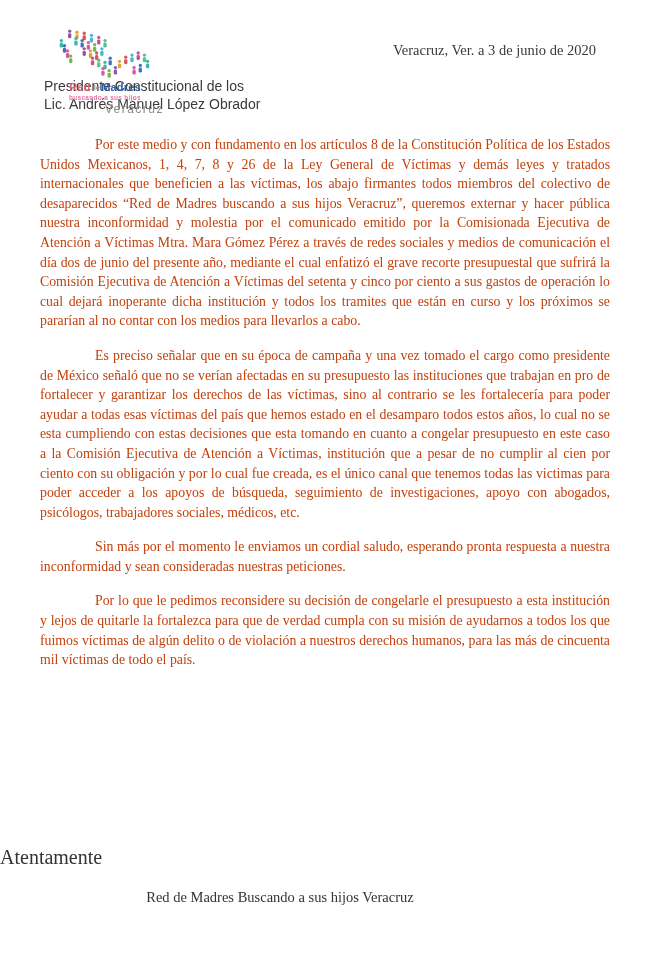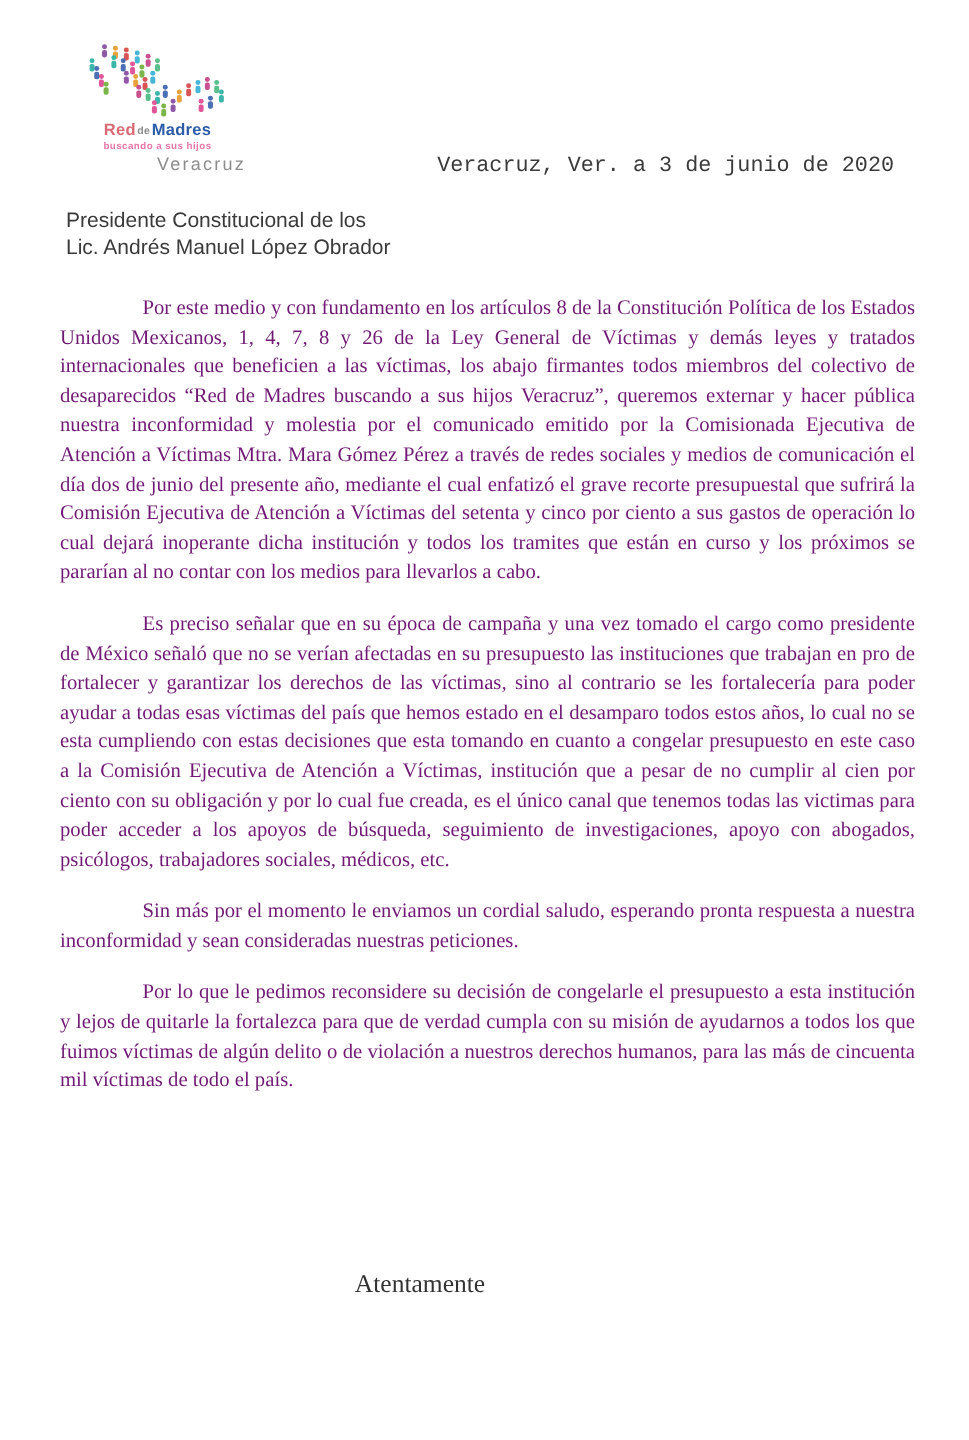--- a/index.html
+++ b/index.html
@@ -31,53 +31,53 @@
     font-size:6.5px;color:#e874a8;font-weight:bold;
     margin-top:1.5px;white-space:nowrap;letter-spacing:0.3px;
   }
   .logo-region{
     font-family:"Liberation Sans", sans-serif;
     font-size:12px;color:#8c8c8c;letter-spacing:1.5px;margin-top:2px;text-align:right;
   }
 
   
   .date-row{
-    padding-top:103px;
+    padding-top:42px;
     text-align:right;
     padding-right:50px;
-    font-family:Liberation Mono, monospace;
+    font-family:Liberation Serif, serif;
     font-size:14.5px;color:#3a3a3a;
   }
   .addressee{
     margin:19px 0 0 44px;
     font-family:"Liberation Sans", sans-serif;
     font-size:14px;line-height:17.5px;color:#3a3a3a;
   }
   .presente{
     font-family:"Liberation Serif", serif;
     font-weight:bold;color:#222;
     letter-spacing:4px;font-size:14.5px;
     margin-top:2px;
   }
 
   
   .body-text{
     margin:22px 36px 0 40px;
-    color:#701a75;
+    color:#c2410c;
   }
   .body-text p{
     font-size:13.8px;line-height:19.6px;
     text-align:justify;text-indent:55px;
     margin:0 0 15px 0;
   }
 
   
   .closing-salutation{
     position:absolute;top:846px;left:0;width:560px;
-    text-align:center;font-size:17px;color:#333;
+    text-align:left;font-size:20px;color:#333;
   }
   .closing-signature{
     position:absolute;top:889px;left:0;width:560px;
     text-align:center;font-size:14.5px;color:#333;
   }
 </style>
 </head>
 <body>
 
 <div class="page">
@@ -232,14 +232,15 @@
   </div>
 
   <div class="body-text">
     <p>Por este medio y con fundamento en los artículos 8 de la Constitución Política de los Estados Unidos Mexicanos, 1, 4, 7, 8 y 26 de la Ley General de Víctimas y demás leyes y tratados internacionales que beneficien a las víctimas, los abajo firmantes todos miembros del colectivo de desaparecidos “Red de Madres buscando a sus hijos Veracruz”, queremos externar y hacer pública nuestra inconformidad y molestia por el comunicado emitido por la Comisionada Ejecutiva de Atención a Víctimas Mtra. Mara Gómez Pérez a través de redes sociales y medios de comunicación el día dos de junio del presente año, mediante el cual enfatizó el grave recorte presupuestal que sufrirá la Comisión Ejecutiva de Atención a Víctimas del setenta y cinco por ciento a sus gastos de operación lo cual dejará inoperante dicha institución y todos los tramites que están en curso y los próximos se pararían al no contar con los medios para llevarlos a cabo.</p>
     <p>Es preciso señalar que en su época de campaña y una vez tomado el cargo como presidente de México señaló que no se verían afectadas en su presupuesto las instituciones que trabajan en pro de fortalecer y garantizar los derechos de las víctimas, sino al contrario se les fortalecería para poder ayudar a todas esas víctimas del país que hemos estado en el desamparo todos estos años, lo cual no se esta cumpliendo con estas decisiones que esta tomando en cuanto a congelar presupuesto en este caso a la Comisión Ejecutiva de Atención a Víctimas, institución que a pesar de no cumplir al cien por ciento con su obligación y por lo cual fue creada, es el único canal que tenemos todas las victimas para poder acceder a los apoyos de búsqueda, seguimiento de investigaciones, apoyo con abogados, psicólogos, trabajadores sociales, médicos, etc.</p>
     <p>Sin más por el momento le enviamos un cordial saludo, esperando pronta respuesta a nuestra inconformidad y sean consideradas nuestras peticiones.</p>
     <p>Por lo que le pedimos reconsidere su decisión de congelarle el presupuesto a esta institución y lejos de quitarle la fortalezca para que de verdad cumpla con su misión de ayudarnos a todos los que fuimos víctimas de algún delito o de violación a nuestros derechos humanos, para las más de cincuenta mil víctimas de todo el país.</p>
   </div>
 
   <div class="closing-salutation">Atentamente</div>
+  <div class="closing-signature">Red de Madres Buscando a sus hijos Veracruz</div>
 
 </div>
 
 </body></html>

